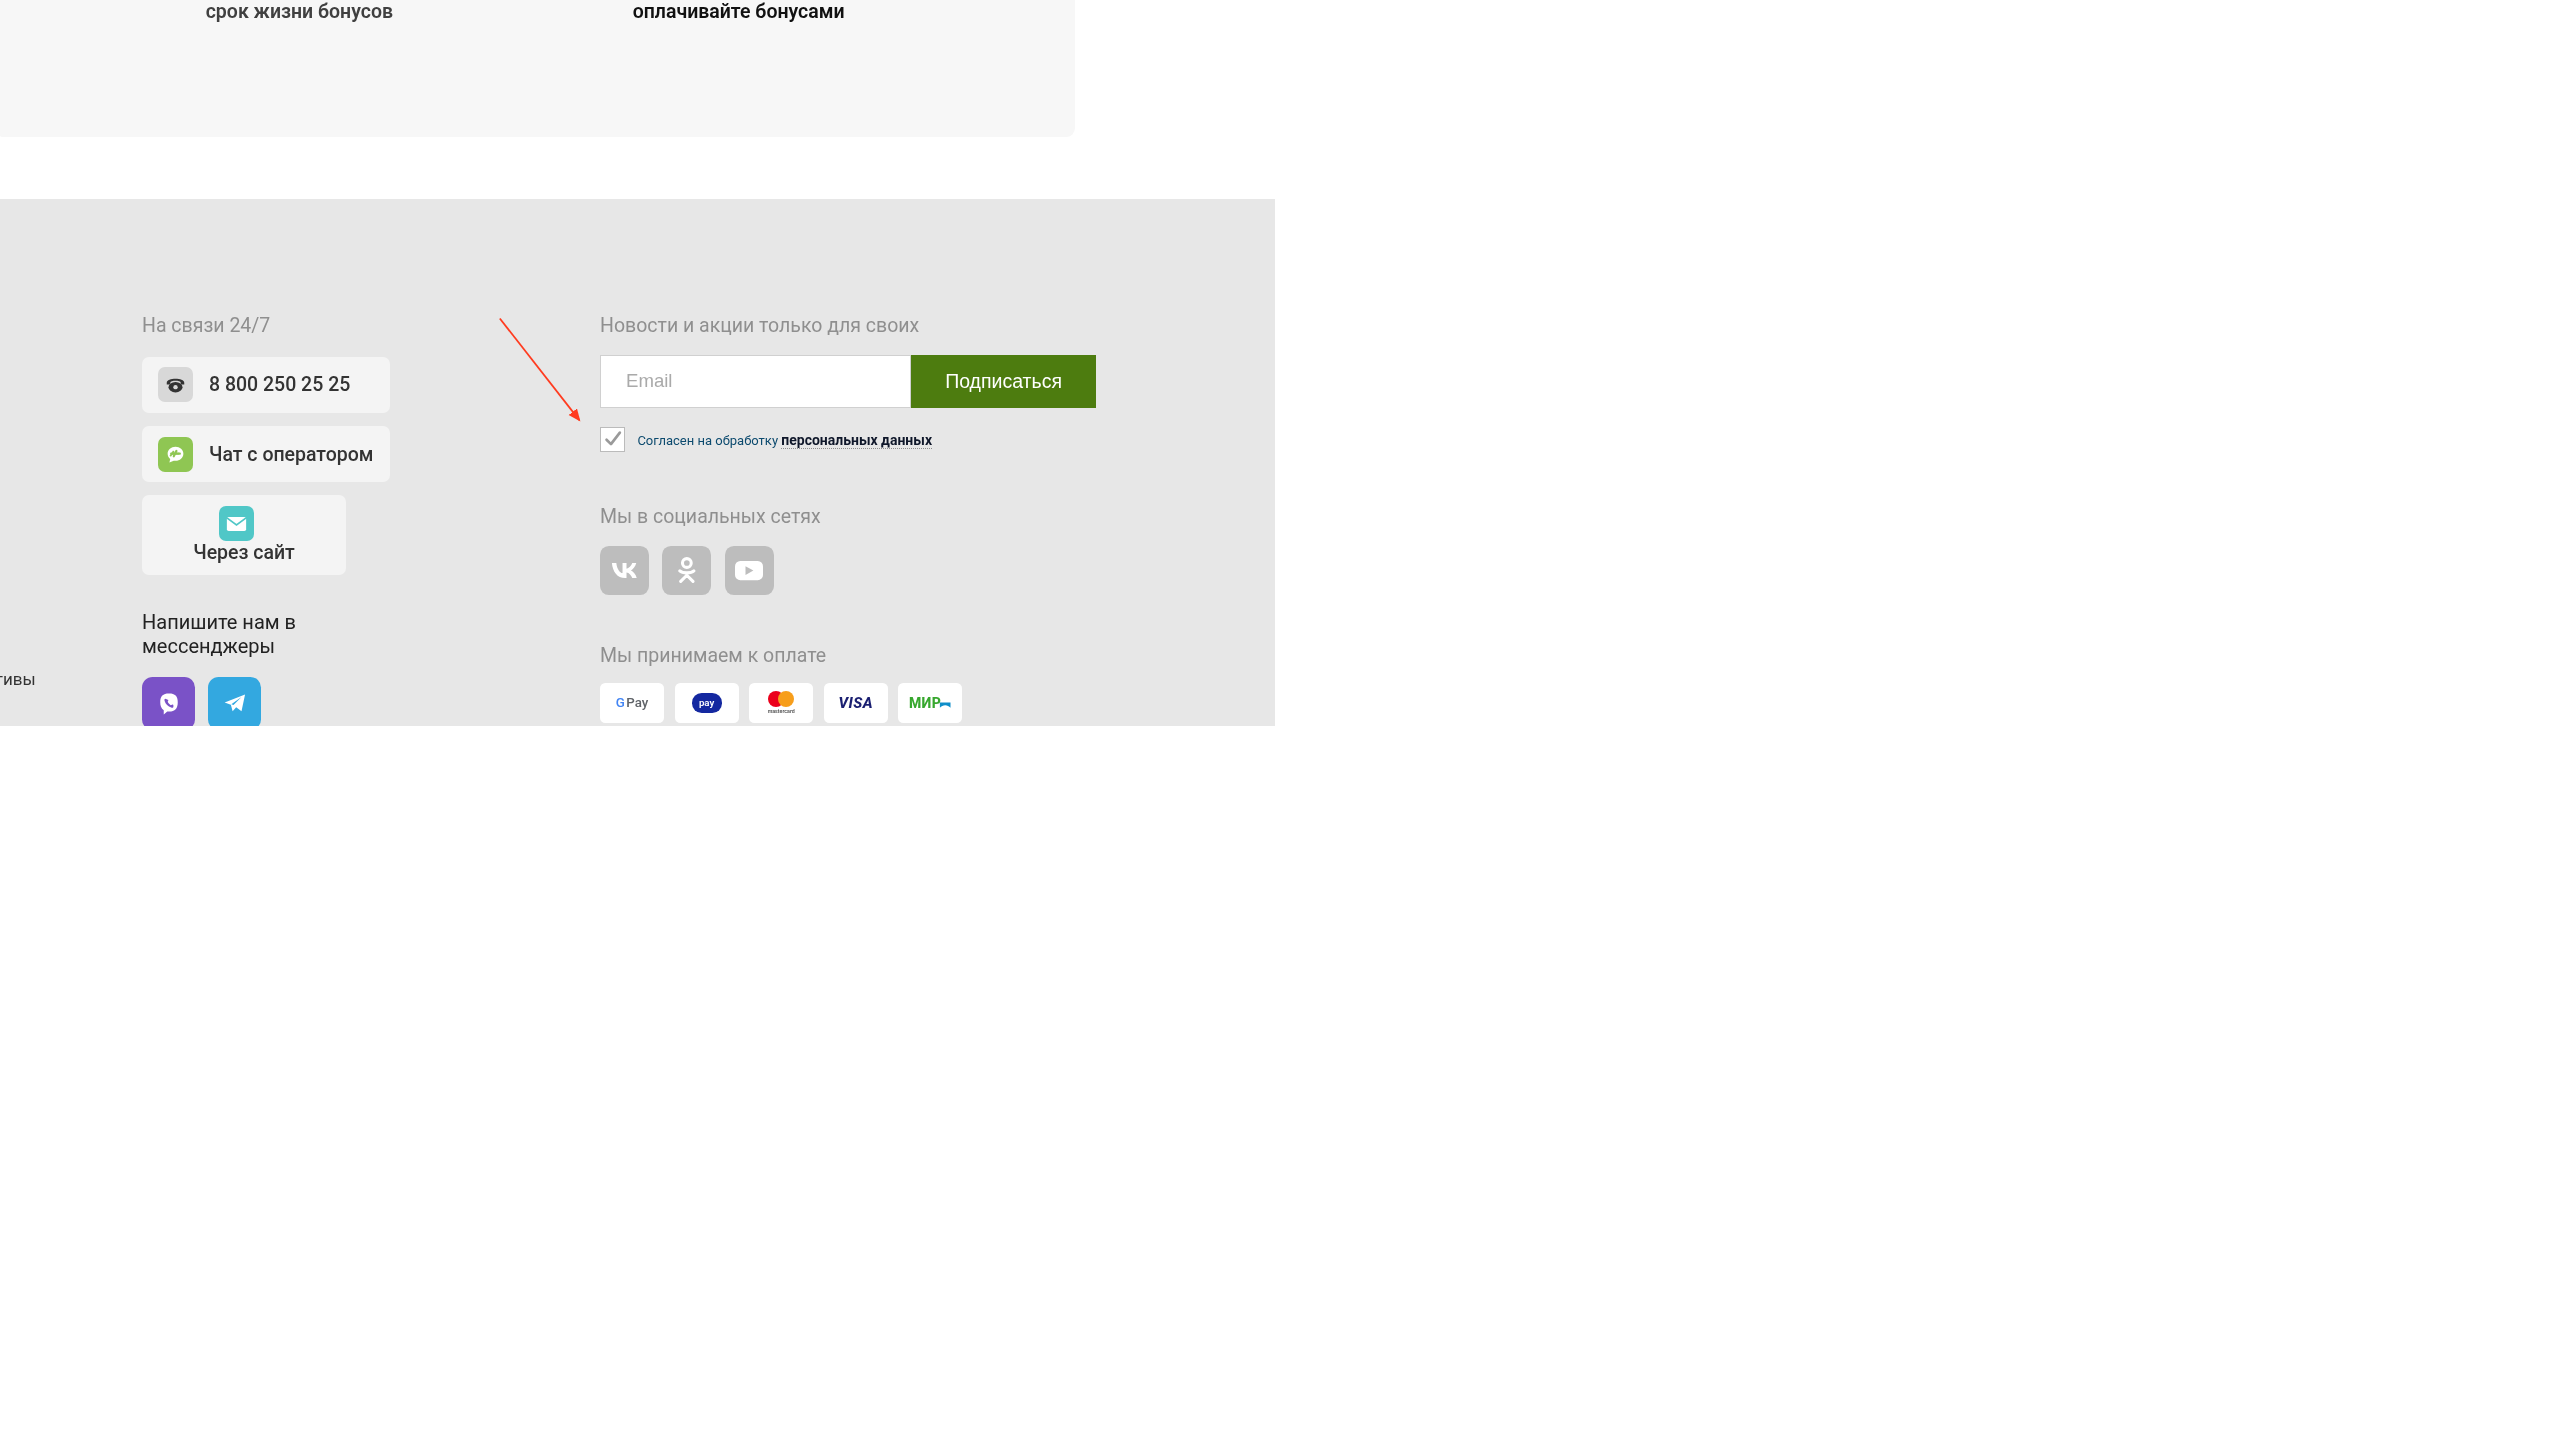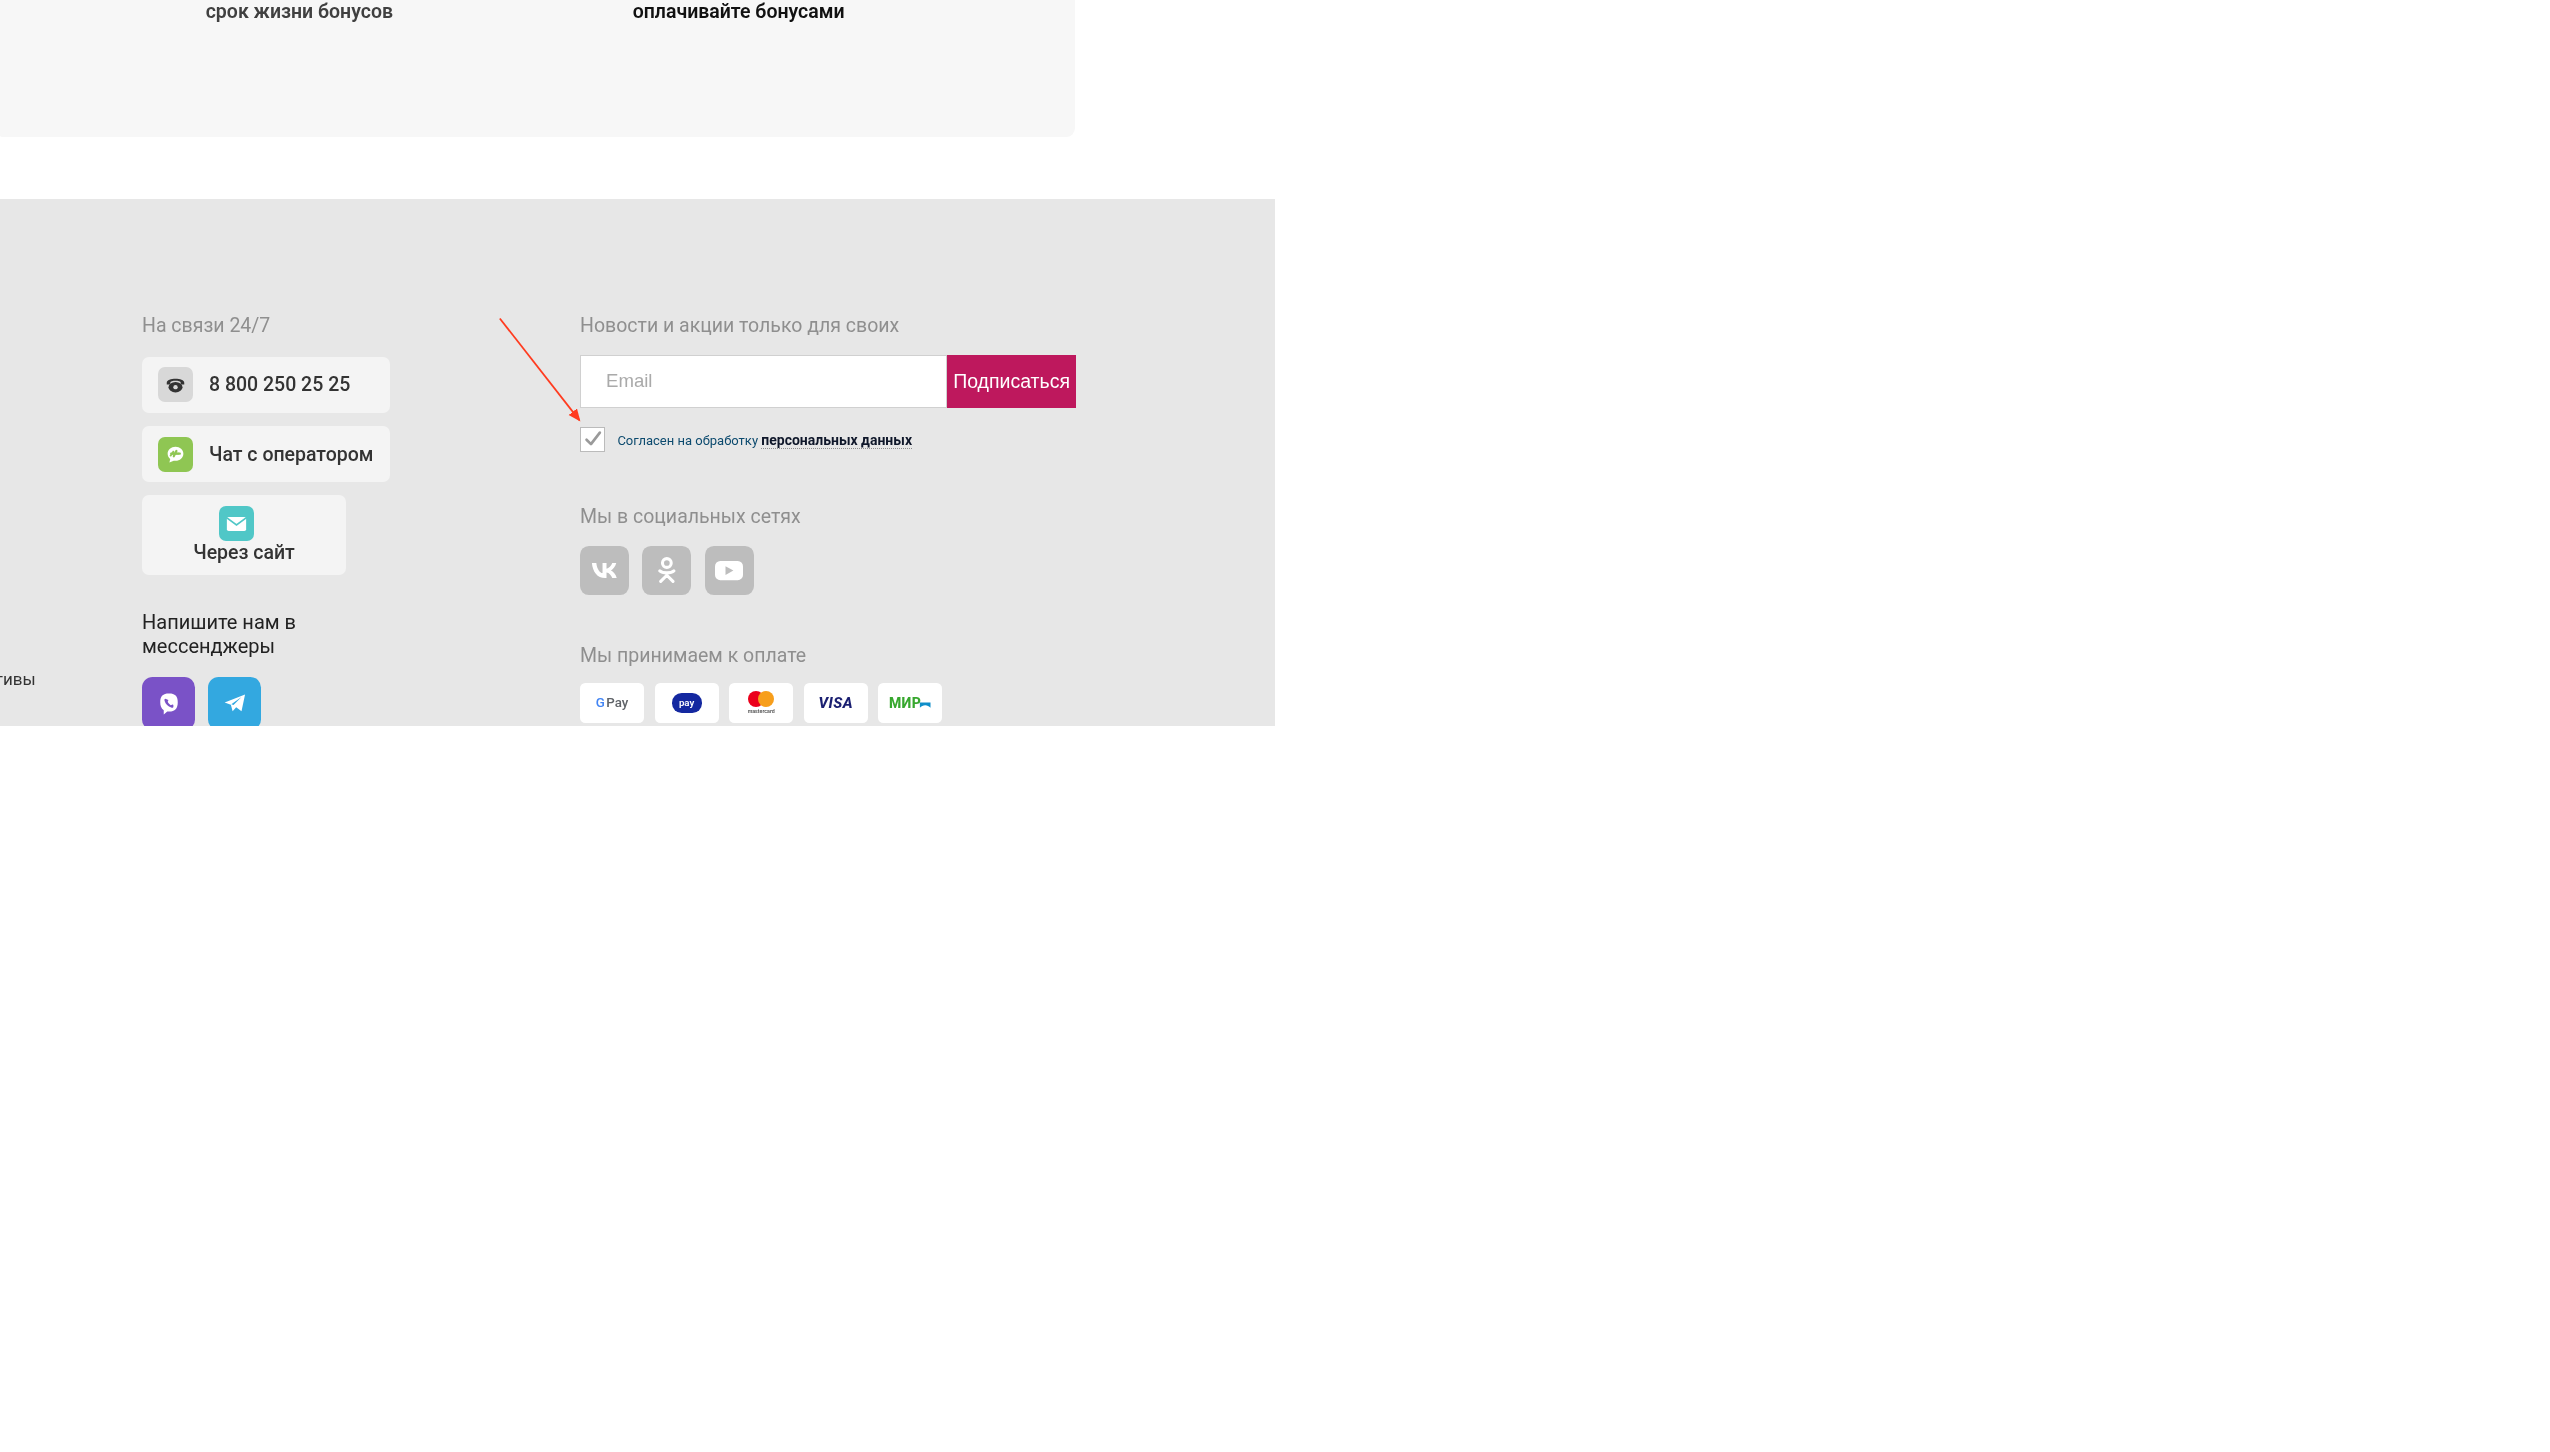--- a/index.html
+++ b/index.html
@@ -66,44 +66,44 @@
   .messengers-title {
     color:#222; font-size:20px; font-weight:400; margin-top:35px; margin-bottom:19.5px;
   }
   .msg-row { display:flex; gap:13.3px; }
   .msg-btn { width:53px;height:53px;border-radius:10.6px;display:flex;align-items:center;justify-content:center;cursor:pointer; }
   .viber { background:#7a52c7; }
   .telegram { background:#33a8e0; }
 
   .right-col {
     position:absolute;
-    left:580px;
+    left:600px;
     top:115px;
     width:496px;
   }
   .subscribe-row {
     display:flex; margin-top:-1.8px;align-items:center;
   }
   .email-input {
     flex:1;
     height:53px;
     border:0.9px solid #d0d0d0;
     background:#fff;
     padding:0 25px;
     font-size:18.6px;
     color:#333;
     outline:none;
   }
   .email-input::placeholder { color:#aaa; }
   .subscribe-btn {
-    background:#be185d;
+    background:#4d7c0f;
     color:#fff;
     border:none;
     height:53px;
-    padding:0 6px;
+    padding:0 34px;
     font-size:19.5px;
     font-weight:500;
     cursor:pointer;
   }
   .consent-row {
     display:flex;align-items:center;margin-top:19.5px;gap:12.4px;
   }
   .checkbox {
     width:25px;height:25px;border:0.9px solid #bbb;background:#fff;display:flex;align-items:center;justify-content:center;cursor:pointer;
   }

